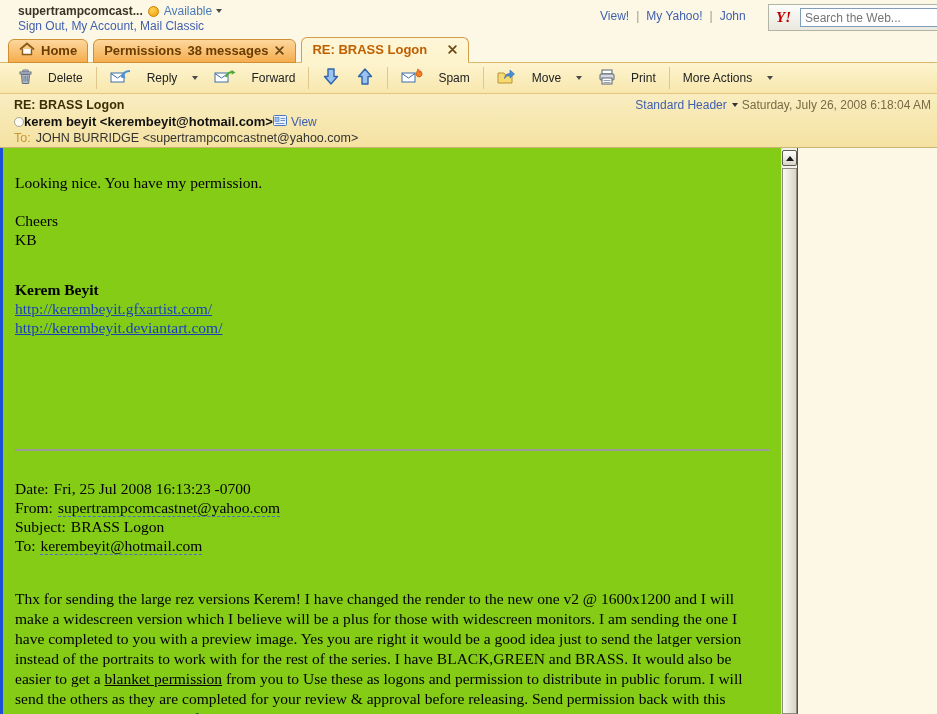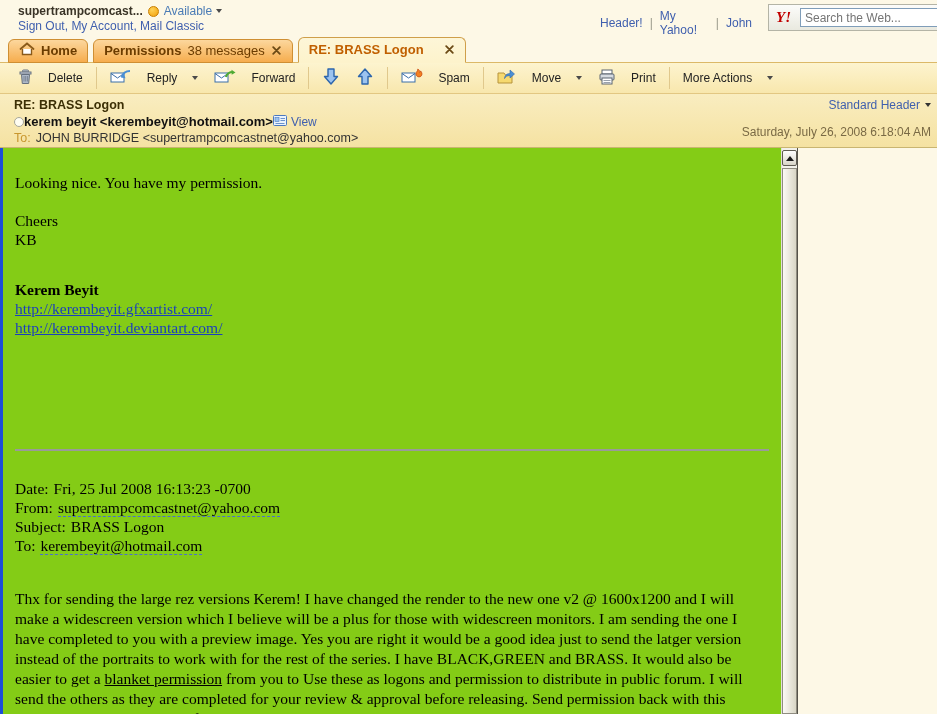--- a/index.html
+++ b/index.html
@@ -21,21 +21,21 @@
   .searchbox { position:absolute; left:768px; top:4px; width:200px; height:27px; background:linear-gradient(#fcfcfa,#e9e9df); border:1px solid #b4b4a6; display:flex; align-items:center; gap:9px; padding:0 7px; }
   .ylogo { color:#c00000; font-family:"Liberation Serif", serif; font-weight:bold; font-style:italic; font-size:15px; }
   .searchbox input { flex:1; height:19px; border:1px solid #7f9db9; font-size:12px; padding:0 4px; color:#555; font-family:"Liberation Sans", sans-serif; }
   .caret { width:0; height:0; border-left:3.5px solid transparent; border-right:3.5px solid transparent; border-top:4px solid #4a4a4a; display:inline-block; }
 
   
   .tabbar { position:absolute; top:36px; left:0; width:937px; height:26px; display:flex; align-items:flex-end; padding-left:8px; gap:5px; z-index:3; }
   .tab { display:flex; align-items:center; gap:6px; padding:3px 10px 4px; height:24px; margin-bottom:-1px;
          background:linear-gradient(#fcd79d,#f6ad4e); border:1px solid #cf8f33; border-radius:6px 6px 0 0;
          font-size:13px; font-weight:bold; color:#6b3c00; cursor:pointer; }
-  .tab-sub { font-weight:normal; }
+  .tab-sub { font-weight:bold; }
   .tab.active { height:26px; min-width:168px; justify-content:space-between;
                 background:linear-gradient(#fdf6d8,#fdf3cc); border-color:#cf9f4a; border-bottom-color:#fdf3cc;
                 color:#c05f00; z-index:4; }
   .tab-close { display:flex; align-items:center; cursor:pointer; padding:1px; }
 
   
   .toolbar { position:absolute; top:62px; left:0; width:937px; height:32px;
              background:linear-gradient(#fdf4cf,#f8e7ad); border-top:1px solid #dcb968; border-bottom:1px solid #e2c782;
              display:flex; align-items:center; padding-left:10px; z-index:2; }
   .tbtn { display:flex; align-items:center; gap:15px; background:transparent; border:0; font-size:12px; color:#222;
@@ -46,21 +46,21 @@
   .msghead { position:absolute; top:94px; left:0; width:937px; height:54px;
              background:linear-gradient(#f9edc0,#f5e2a2); border-bottom:1px solid #c9b571; }
   .mh-left { position:absolute; left:14px; top:4px; display:flex; flex-direction:column; gap:2px; }
   .mh-subject { font-size:12.5px; font-weight:bold; color:#3c2f05; }
   .mh-from { display:flex; align-items:center; font-size:13px; }
   .presence-ring { width:10px; height:10px; border-radius:50%; background:#fffdf2; border:1.5px solid #a7a79a; display:inline-block; }
   .mh-from-name { font-weight:bold; color:#111; }
   .view-link { color:#3f5fae; text-decoration:none; font-size:12px; display:flex; gap:4px; cursor:pointer; }
   .mh-to { font-size:12.5px; color:#333; display:flex; gap:5px; }
   .to-label { color:#c8962e; }
-  .mh-right { position:absolute; right:6px; top:4px; text-align:right; display:flex; flex-direction:column; gap:13px; align-items:flex-end; }
+  .mh-right { position:absolute; right:6px; top:4px; text-align:right; display:flex; flex-direction:row; gap:4px; align-items:flex-end; }
   .hdr-style { color:#3f5fae; text-decoration:none; font-size:12px; display:flex; align-items:center; gap:5px; cursor:pointer; }
   .hdr-style .caret { border-top-color:#333; }
   .mh-date { font-size:12px; color:#7a6a45; }
 
   
   .bodyarea { position:absolute; top:148px; left:0; width:798px; height:566px; background:#84cc16; border-left:3px solid #1d4ed8; }
   .bodycontent { margin-right:17px; padding:25px 12px 0 12px; font-family:"Liberation Serif", serif; font-size:15.5px; line-height:19px; color:#000; }
   .bl { min-height:19px; }
   .mt1 { margin-top:19px; }
   .bold { font-weight:bold;margin-top:31px; }
@@ -92,21 +92,21 @@
       <span class="presence-dot"></span>
       <a class="avail">
           <span>Available</span>
           <i class="caret"></i>
         </a>
     </div>
     <div class="links-row">
       <a>Sign Out</a><span>, </span><a>My Account</a><span>, </span><a>Mail Classic</a>
     </div>
     <div class="ylinks">
-      <a>Header!</a>
+      <a>View!</a>
       <span class="pipe">|</span>
       <a>My Yahoo!</a>
       <span class="pipe">|</span>
       <a>John</a>
     </div>
     <div class="searchbox">
       <span class="ylogo">Y!</span>
       <input type="text" placeholder="Search the Web..." style="">
     </div>
   </div>

